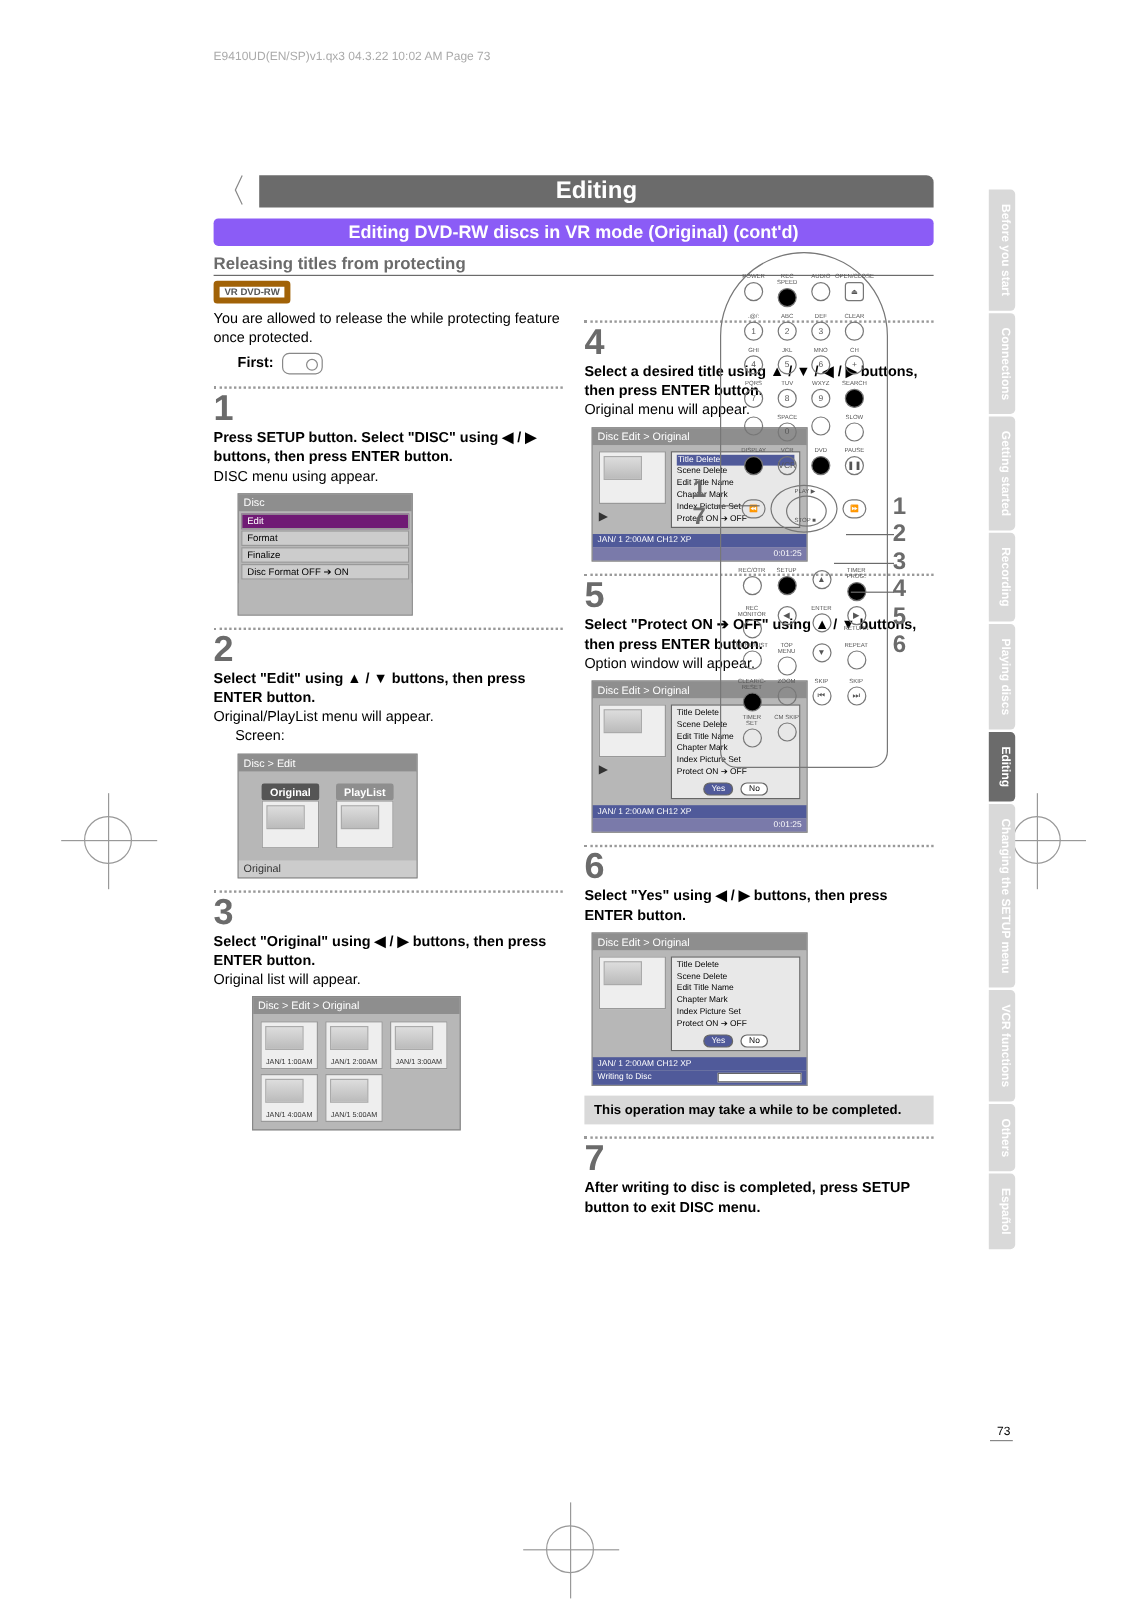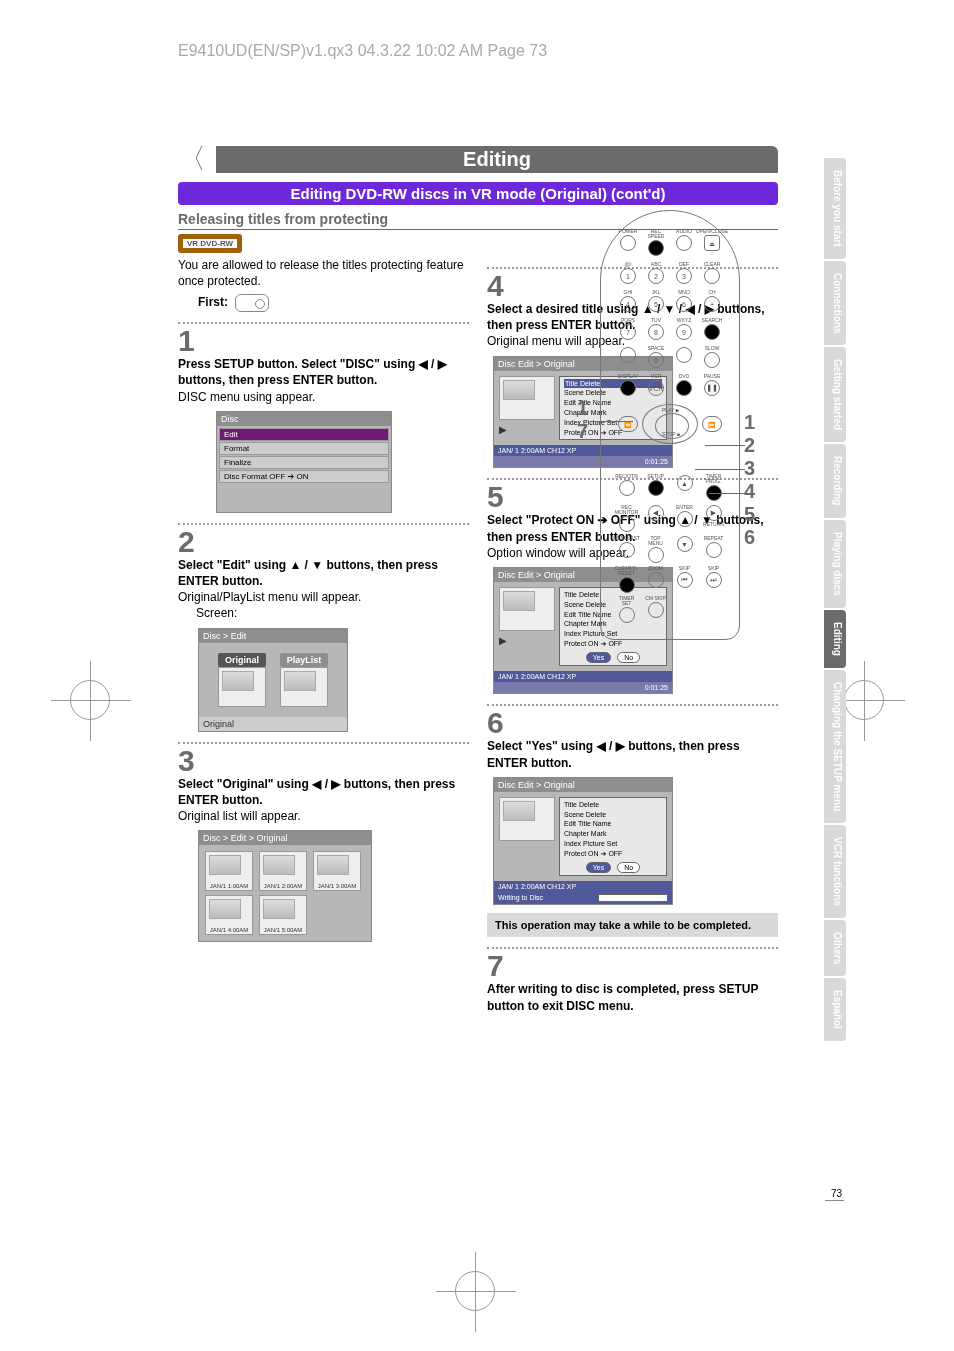--- a/index.html
+++ b/index.html
@@ -10,21 +10,21 @@
     background: #fff;
     width: 954px;
     height: 1351px;
     position: relative;
     color: #000;
   }
   .page-header-line {
     position: absolute;
     top: 42px;
     left: 178px;
-    font-size: 16px;
+    font-size: 10px;
     color: #aaa;
   }
   .crop-mark-left {
     position: absolute;
     left: 70px;
     top: 680px;
     width: 40px;
     height: 40px;
     border: 1px solid #999;
     border-radius: 50%;
@@ -89,21 +89,21 @@
     flex:1;
     background:#6b6b6b;
     color:#fff;
     font-size:20px;
     font-weight:bold;
     text-align:center;
     padding:2px 0;
     border-top-right-radius:6px;
   }
   .subtitle-bar {
-    background:#6d28d9;
+    background:#8b5cf6;
     color:#fff;
     font-size:15px;
     font-weight:bold;
     text-align:center;
     padding:3px 0;
     border-radius:4px;
     margin-bottom:6px;
   }
   .section-head {
     color:#6b6b6b;
@@ -399,30 +399,30 @@
     <span class="arrow">〈</span>
     <div class="title">Editing</div>
   </div>
   <div class="subtitle-bar">Editing DVD-RW discs in VR mode (Original) (cont'd)</div>
   <div class="section-head">Releasing titles from protecting</div>
   <span class="badge">VR DVD-RW</span>
 
   <div class="columns">
 
     <div class="col">
-      <div class="body-line">You are allowed to release the titles protecting feature once protected.</div>
+      <div class="body-line">You are allowed to release the while protecting feature once protected.</div>
       <span class="first-label">First:</span>
       <span class="remote-icon"></span>
 
       <hr class="dotted">
       <div class="step-num">1</div>
       <div class="bold-line">Press SETUP button. Select "DISC" using ◀ / ▶ buttons, then press ENTER button.</div>
       <div class="body-line">DISC menu using appear.</div>
 
-      <div class="osd" style="width:176px;margin-left:38px;">
+      <div class="osd" style="width:146px;margin-left:20px;">
         <div class="osd-header">Disc</div>
         <div style="padding:2px;">
           <div class="osd-row sel">Edit</div>
           <div class="osd-row">Format</div>
           <div class="osd-row">Finalize</div>
           <div class="osd-row">Disc Format OFF ➔ ON</div>
         </div>
         <div style="height:26px;background:#b7b7b7;"></div>
       </div>
 
@@ -449,21 +449,21 @@
           </div>
         </div>
         <div class="osd-header" style="background:#ccc;color:#333;">Original</div>
       </div>
 
       <hr class="dotted">
       <div class="step-num">3</div>
       <div class="bold-line">Select "Original" using ◀ / ▶ buttons, then press ENTER button.</div>
       <div class="body-line">Original list will appear.</div>
 
-      <div class="osd" style="width:174px;margin-left:20px;">
+      <div class="osd" style="width:174px;margin-left:32px;">
         <div class="osd-header">Disc &gt; Edit &gt; Original</div>
         <div class="grid-2x3" style="padding:6px;">
           <div class="thumb">
               <div class="mini"></div>
               <div class="cap">JAN/1  1:00AM</div>
             </div>
           <div class="thumb">
               <div class="mini"></div>
               <div class="cap">JAN/1  2:00AM</div>
             </div>

